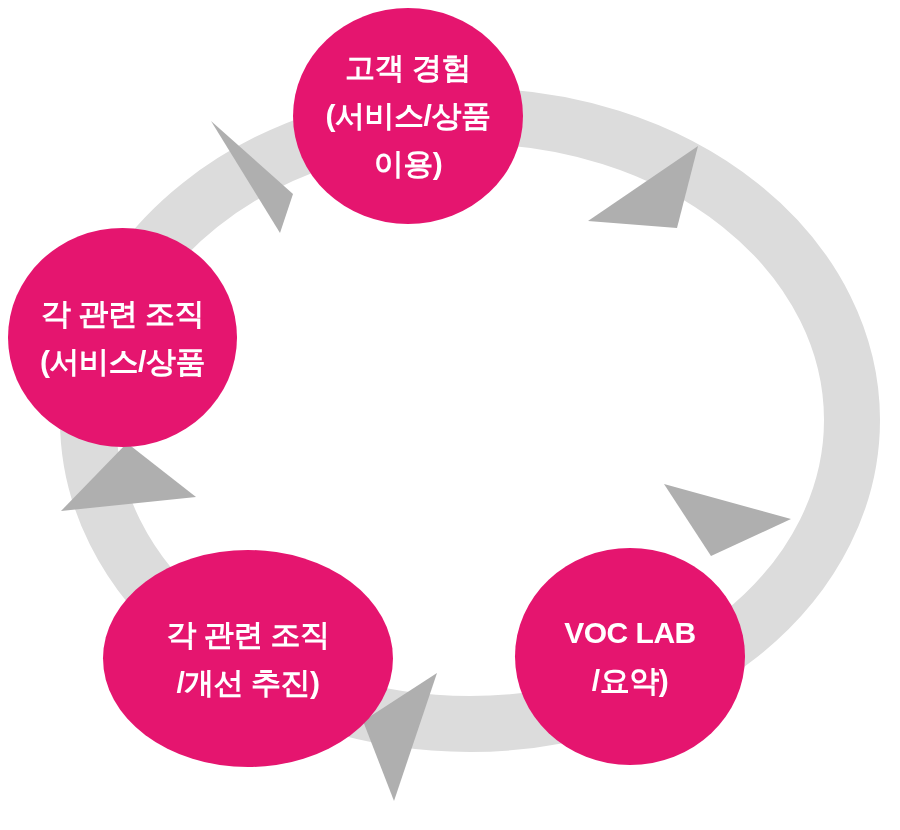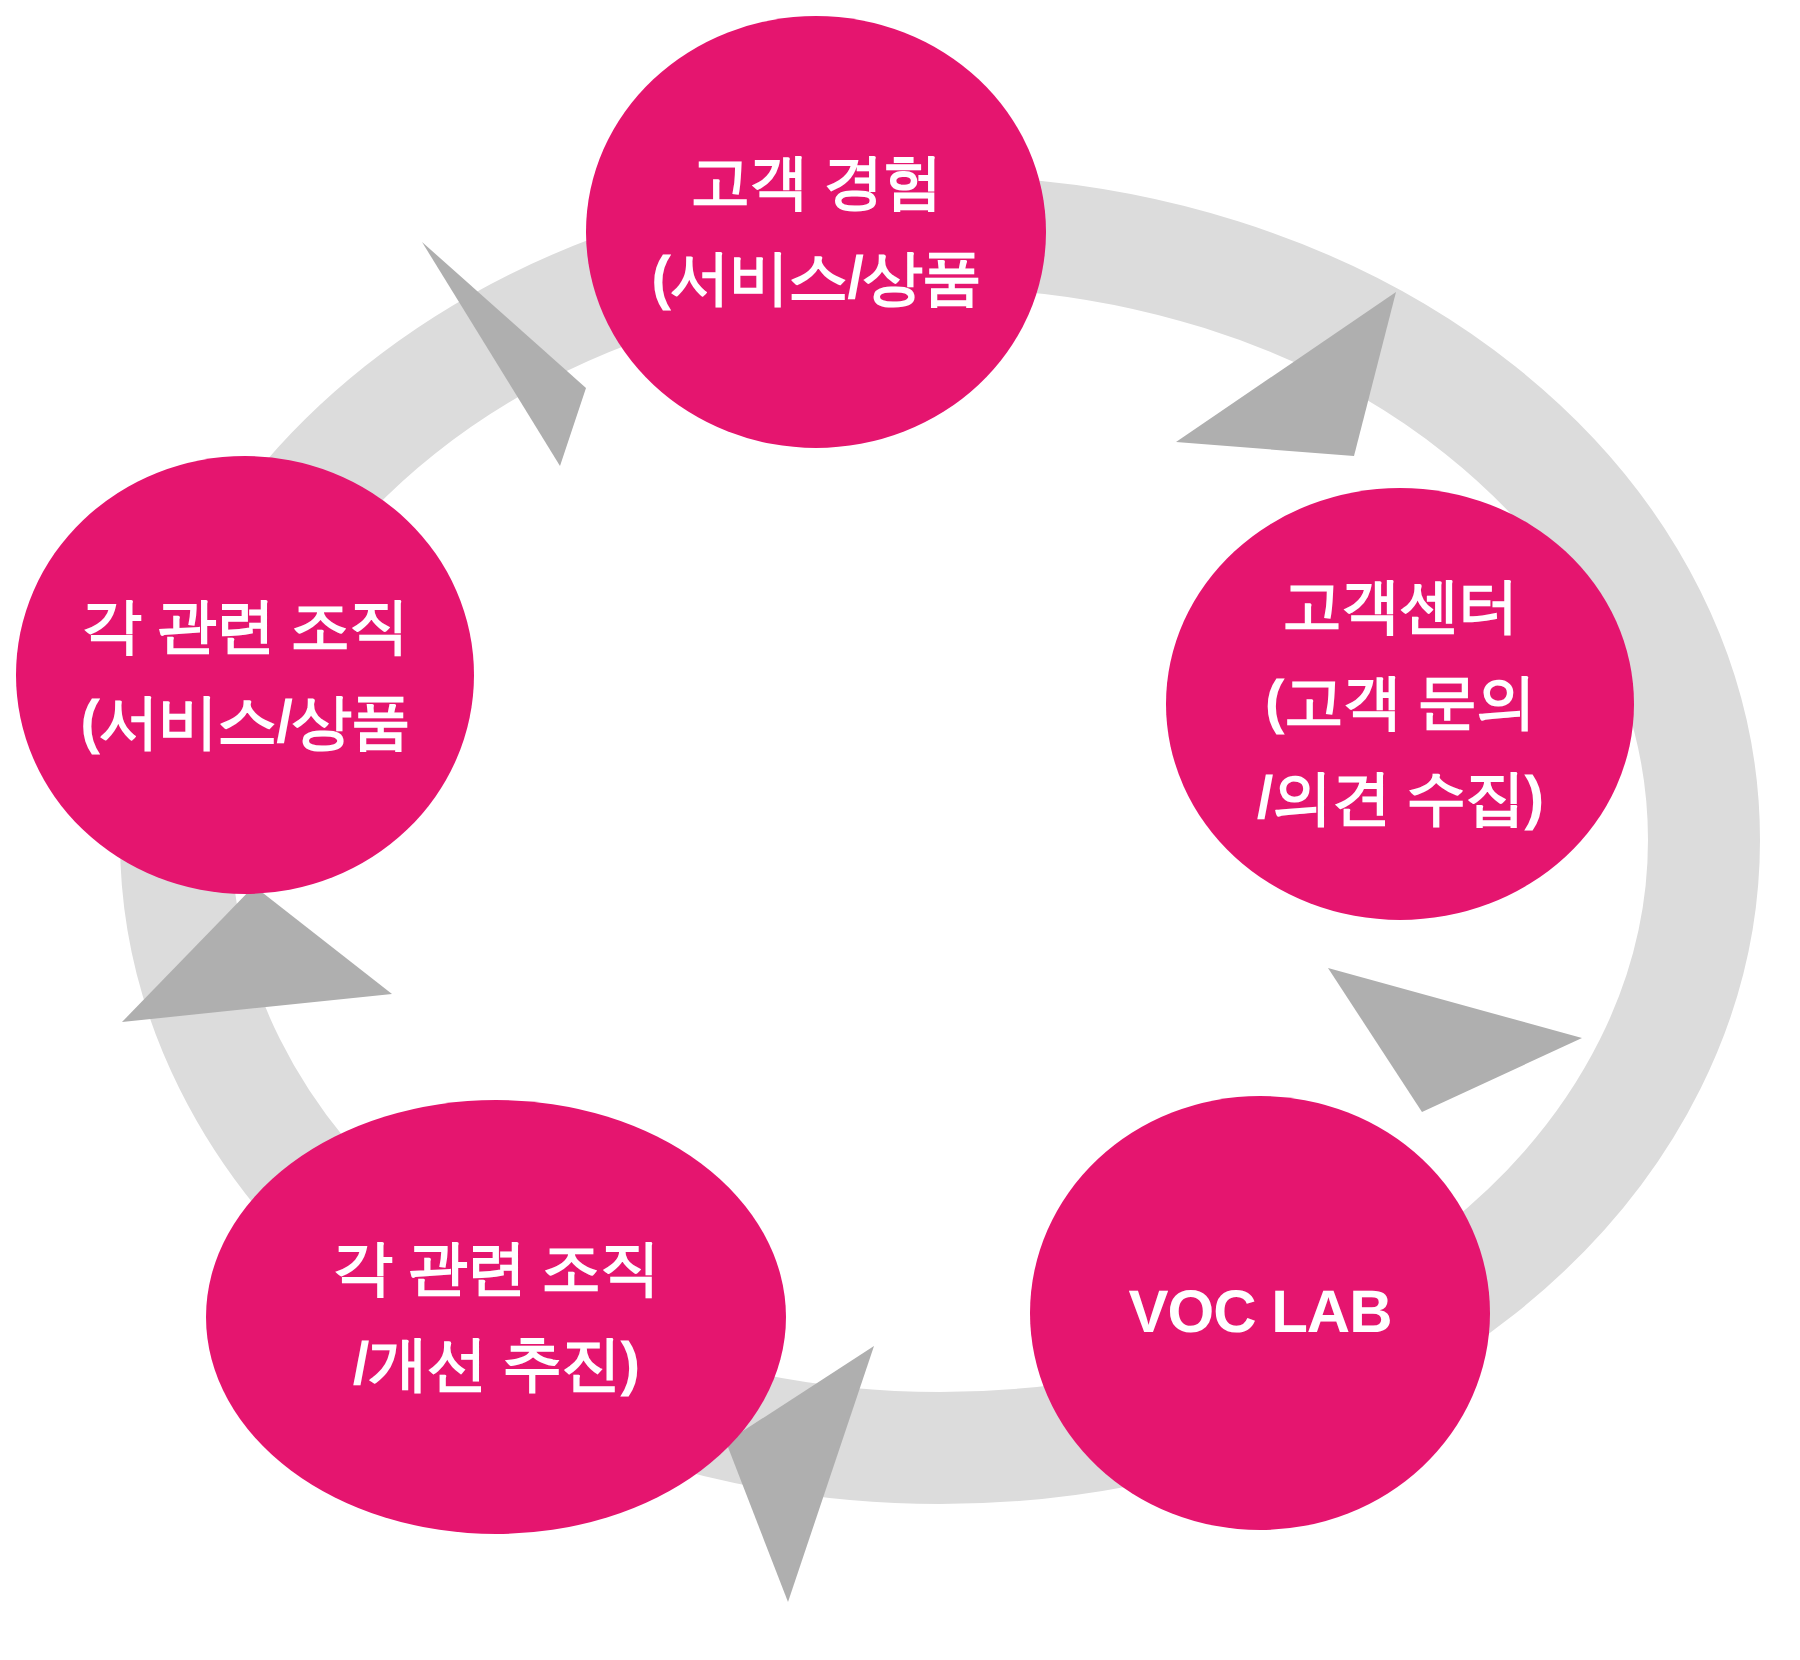--- a/index.html
+++ b/index.html
@@ -63,30 +63,27 @@
     <polygon points="211,121 293,194 280,233" fill="var(--arrow-color)"></polygon>
     <polygon points="698,146 588,221 677,228" fill="var(--arrow-color)"></polygon>
     <polygon points="664,484 791,519 711,556" fill="var(--arrow-color)"></polygon>
     <polygon points="437,673 363,721 394,801" fill="var(--arrow-color)"></polygon>
     <polygon points="127,443 61,511 196,497" fill="var(--arrow-color)"></polygon>
   </svg>
 
   <div class="node node0">
     <div>고객 경험</div>
     <div>(서비스/상품</div>
+    <div>이용)</div>
   </div>
 
-  <div class="node node1">
-    <div>고객센터</div>
-    <div>(고객 문의</div>
-    <div>/의견 수집)</div>
-  </div>
 
   <div class="node node2">
     <div>VOC LAB</div>
+    <div>/요약)</div>
   </div>
 
   <div class="node node3">
     <div>각 관련 조직</div>
     <div>/개선 추진)</div>
   </div>
 
   <div class="node node4">
     <div>각 관련 조직</div>
     <div>(서비스/상품</div>

